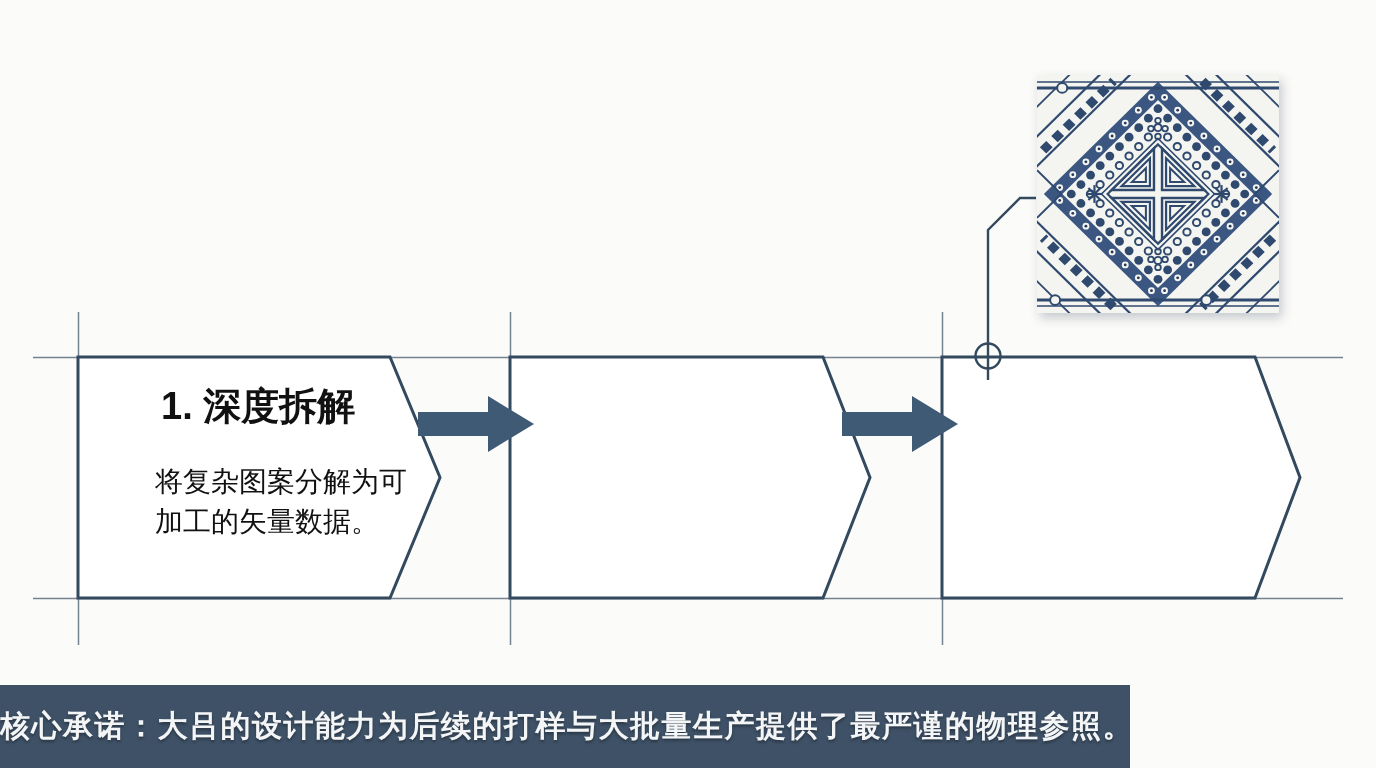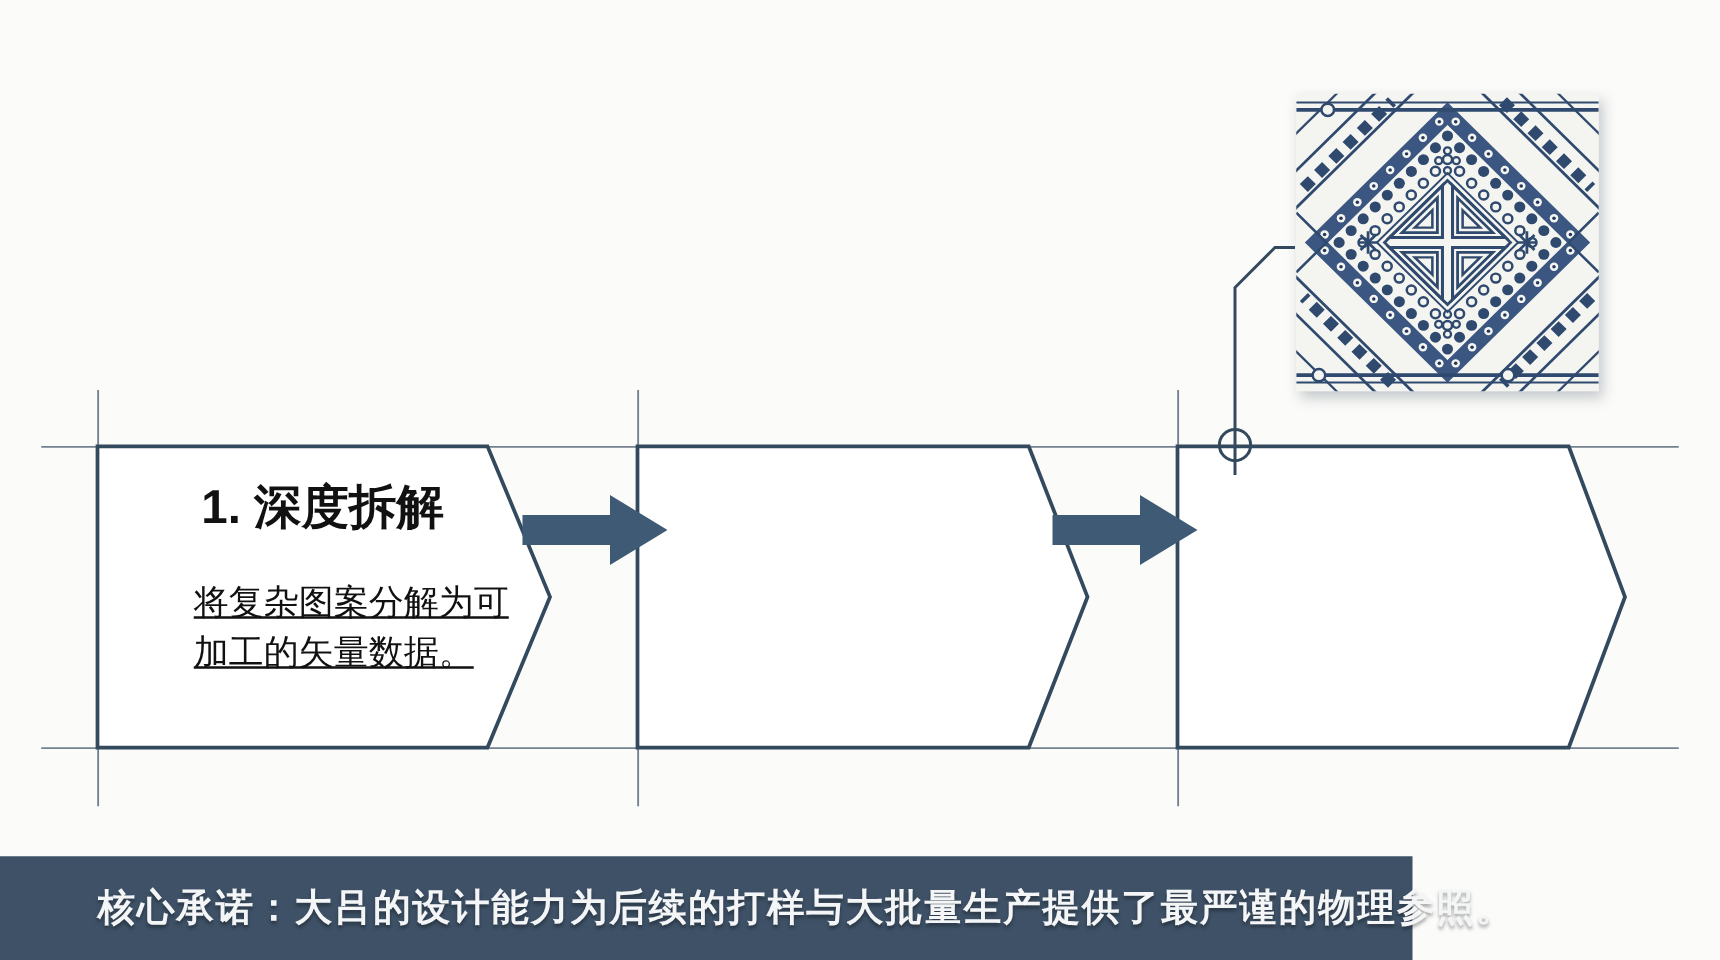--- a/index.html
+++ b/index.html
@@ -27,27 +27,27 @@
   .chev{fill:#ffffff;stroke:var(--accent-dark,#33495e);stroke-width:3;stroke-linejoin:miter;}
   .callout{stroke:var(--accent-dark,#33495e);stroke-width:2.4;fill:none;}
   .arrow{fill:var(--arrow,#3e5a75);}
   .pb{stroke:var(--pattern-blue,#2f4a6e);fill:none;}
   .step{position:absolute;top:382px;width:282px;color:var(--body-text,#111111);}
   .step-h{margin:0 0 32px 6px;font-size:38px;line-height:48px;font-weight:700;white-space:nowrap;}
   .step-b{margin:0;font-size:28px;line-height:40px;font-weight:400;}
   .step-1{left:127px;margin-left:28px;}
   .step-2{left:548px;}
   .step-3{left:980px;}
-  .step-1 .step-b{width:262px;text-decoration:underline;}
+  .step-1 .step-b{width:262px;}
   .step-2 .step-b{width:240px;}
   .step-3 .step-b{width:274px;}
   .footer{
     position:absolute;left:0;top:685px;width:1130px;height:83px;
     background:var(--footer-bg,#3e5166);
-    display:flex;align-items:center;box-sizing:border-box;padding-left:78px;
+    display:flex;align-items:center;box-sizing:border-box;
   }
   .footer p{
     margin:0;font-size:30px;font-weight:700;letter-spacing:1.5px;
     color:var(--footer-text,#f3f5f7);
     text-shadow:0 2px 3px rgba(0,0,0,.35);
     white-space:nowrap;
   }
 </style>
 </head>
 <body>

